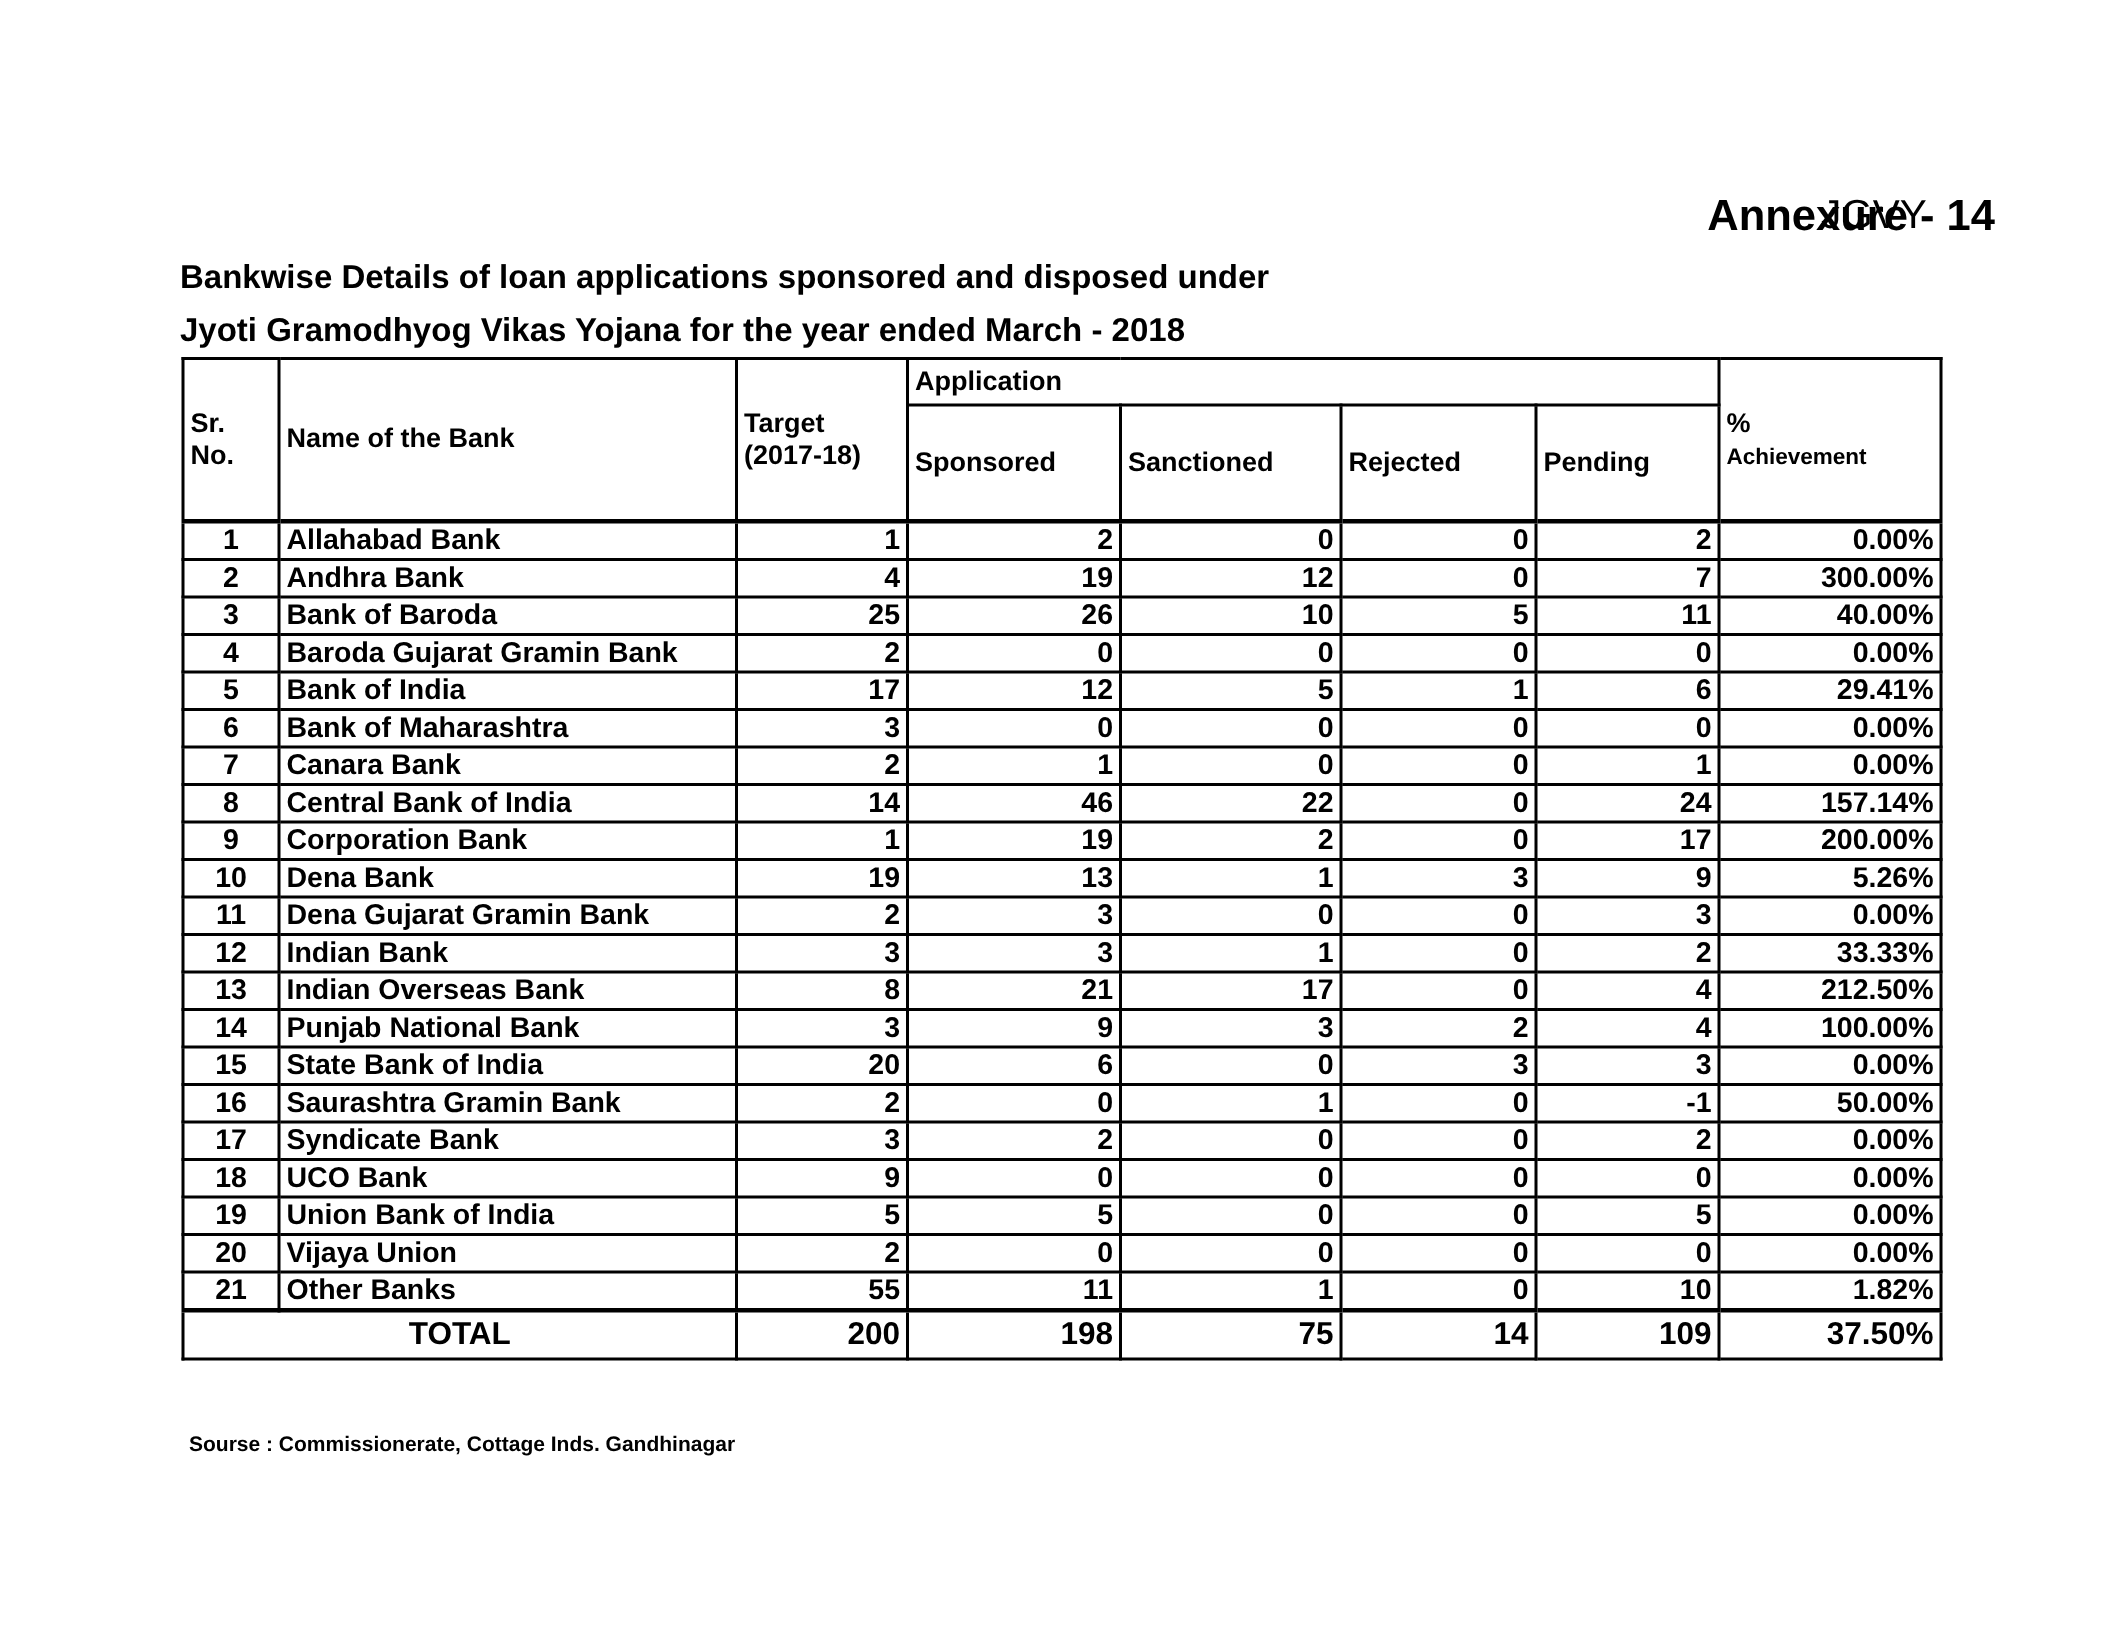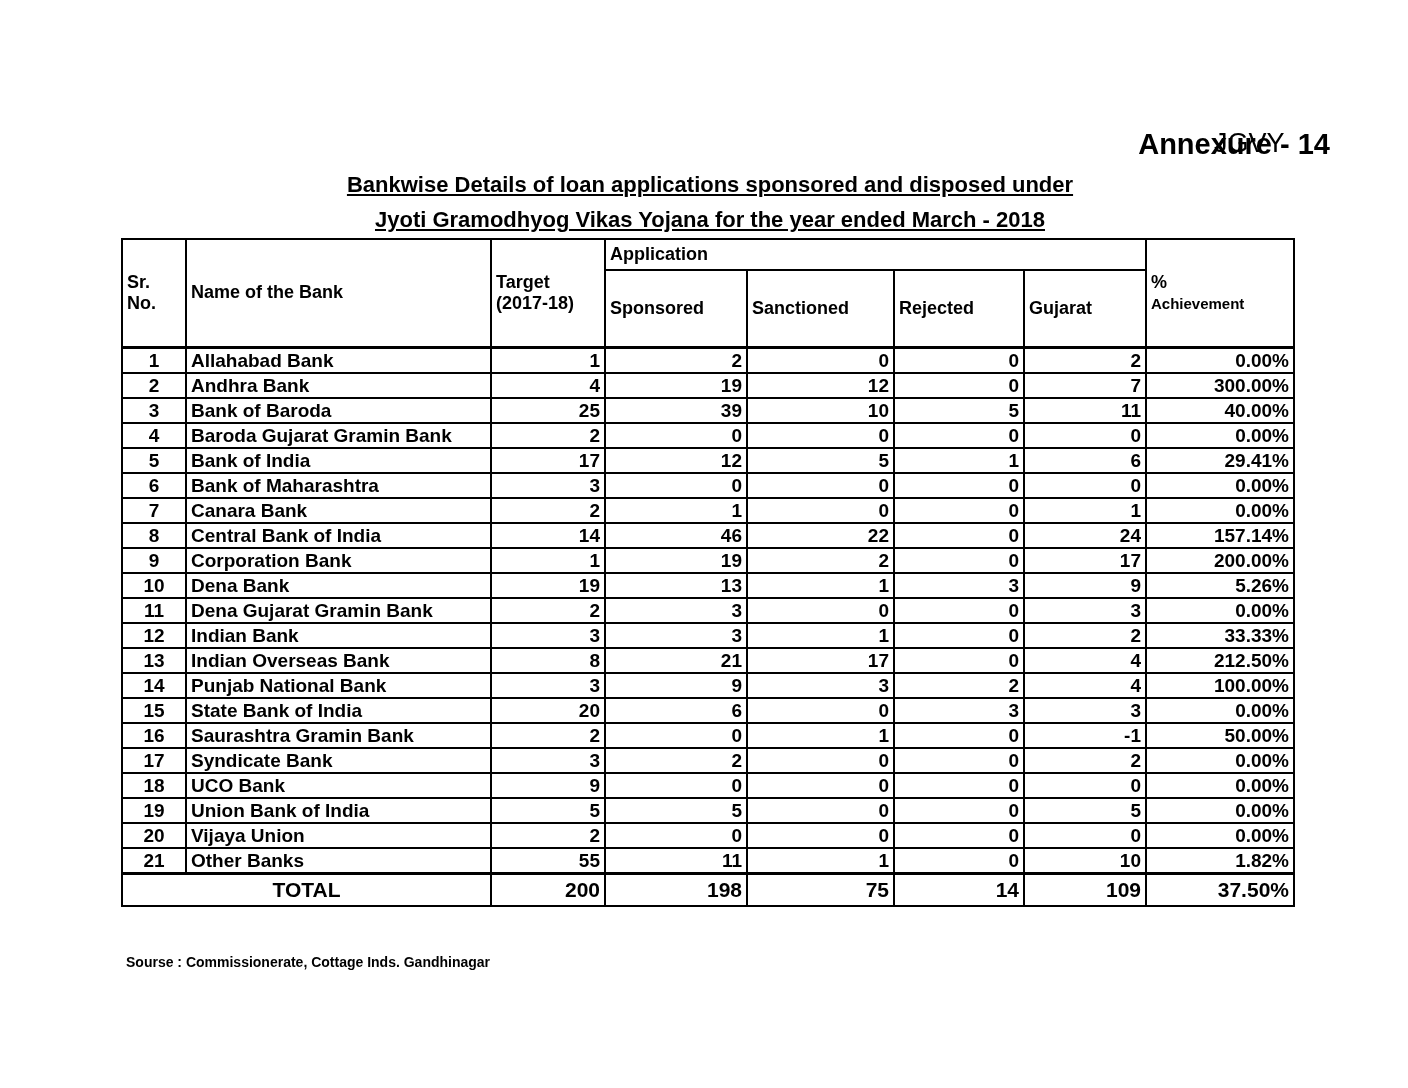--- a/index.html
+++ b/index.html
@@ -1,19 +1,19 @@
 <!DOCTYPE html>
 <html><head>
 <meta charset="utf-8">
 <style>
   html, body { margin:0; padding:0; background:#ffffff; }
   body { width:1408px; height:1088px; position:relative; font-family:"Liberation Sans", sans-serif; color:#000; }
   .annex { position:absolute; top:128px; left:0; width:1330px; text-align:right; font-weight:bold; font-size:29px; }
   .code { position:absolute; top:128px; left:1178px; font-weight:normal; font-size:27px;margin-left:36px; }
-  .sub { position:absolute; left:120px; width:1180px; text-align:center; font-weight:bold; font-size:22px;text-decoration:underline; }
+  .sub { position:absolute; left:120px; width:1180px; text-align:left; font-weight:bold; font-size:22px; }
   .sub1 { top:172px; }
   .sub2 { top:207px; }
   table { position:absolute; top:238px; left:121px; border-collapse:collapse; font-weight:bold; font-size:19px; }
   td, th { border:2px solid #000; padding:0 4px; }
   th { font-size:18px; text-align:left; vertical-align:middle; font-weight:bold; }
   tbody td { height:23px; line-height:23px; text-align:right; }
   tbody td.sr { text-align:center; }
   tbody td.name { text-align:left; }
   tbody tr:first-child td { border-top:3px solid #000; }
   tr.total td { height:30px; font-size:21px; border-top:3px solid #000; }
@@ -50,21 +50,21 @@
       </th>
       <th colspan="4">Application</th>
       <th rowspan="2">
         <span>%</span><br><span style="font-size:15px">Achievement</span>
       </th>
     </tr>
     <tr style="height:77px">
       <th>Sponsored</th>
       <th>Sanctioned</th>
       <th>Rejected</th>
-      <th>Gujarat</th>
+      <th>Pending</th>
     </tr>
   </thead>
   <tbody id="tbody">
     <tr>
         <td class="sr">1</td>
         <td class="name">Allahabad Bank</td>
         <td>1</td>
         <td>2</td>
         <td>0</td>
         <td>0</td>
@@ -78,21 +78,21 @@
         <td>19</td>
         <td>12</td>
         <td>0</td>
         <td>7</td>
         <td>300.00%</td>
       </tr>
       <tr>
         <td class="sr">3</td>
         <td class="name">Bank of Baroda</td>
         <td>25</td>
-        <td>39</td>
+        <td>26</td>
         <td>10</td>
         <td>5</td>
         <td>11</td>
         <td>40.00%</td>
       </tr>
       <tr>
         <td class="sr">4</td>
         <td class="name">Baroda Gujarat Gramin Bank</td>
         <td>2</td>
         <td>0</td>

